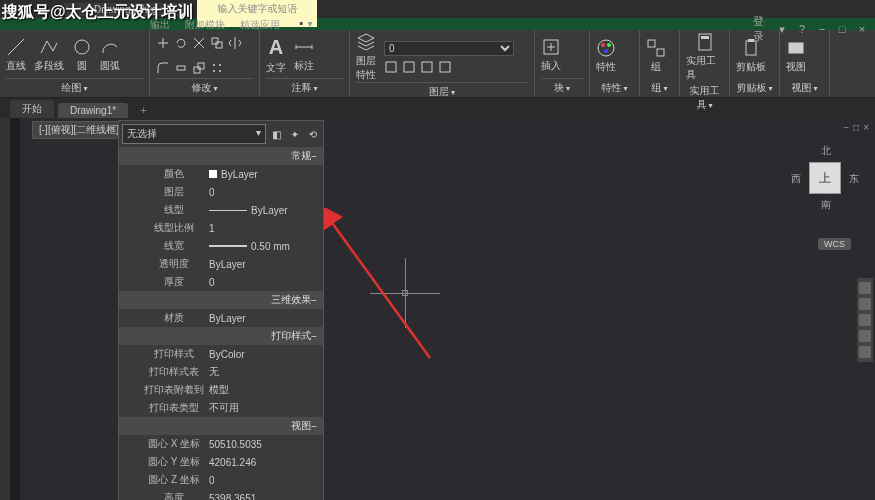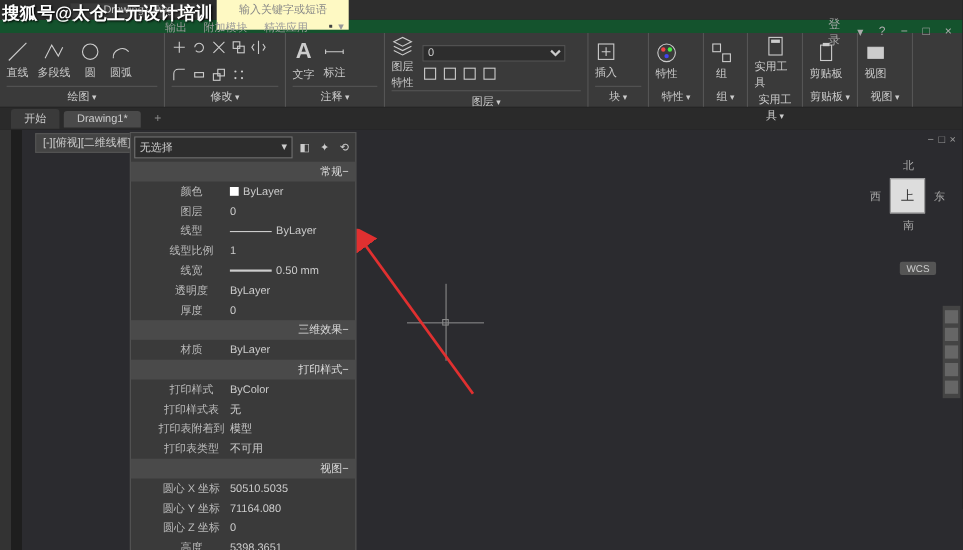--- a/index.html
+++ b/index.html
@@ -16,21 +16,21 @@
     .menubar { height: 12px; background: #14532d; display: flex; gap: 15px; padding: 0 150px; color: #999; font-size: 10px; }
     
     .ribbon { height: 68px; background: #3a3a3a; display: flex; border-bottom: 1px solid #222; }
     .ribbon-group { border-right: 1px solid #555; padding: 2px 6px; display: flex; flex-direction: column; }
     .ribbon-icons { display: flex; gap: 8px; flex: 1; align-items: center; }
     .ribbon-icon { display: flex; flex-direction: column; align-items: center; gap: 2px; font-size: 10px; color: #ccc; }
     .ribbon-icon-sm { width: 14px; height: 14px; }
     .ribbon-label { text-align: center; font-size: 10px; color: #ccc; padding-top: 2px; border-top: 1px solid #555; }
     .ribbon-label::after { content: " ▾"; font-size: 8px; }
     
-    .tabbar { height: 20px; background: #2a2a2a; display: flex; align-items: center; padding-left: 10px; gap: 4px; }
+    .tabbar { height: 20px; background: #2a2a2a; display: flex; align-items: flex-end; padding-left: 10px; gap: 4px; }
     .tab { background: #3a3a3a; padding: 2px 12px; border-radius: 3px 3px 0 0; font-size: 10px; }
     .tab.active { background: #4a4a4a; }
     .tab-add { padding: 2px 8px; color: #888; }
     
     .workspace { display: flex; height: 382px; position: relative; }
     .left-sidebar { width: 10px; background: #333; }
     .drawing-label { position: absolute; left: 12px; top: 3px; background: #444; padding: 1px 6px; font-size: 10px; border: 1px solid #555; }
     
     .properties-panel { position: absolute; left: 118px; top: 2px; width: 206px; background: #3a3a3a; border: 1px solid #555; z-index: 10; }
     .panel-close { position: absolute; left: -10px; top: 2px; font-size: 10px; color: #aaa; }
@@ -416,21 +416,21 @@
         </div>
         <div class="panel-row">
           <div class="panel-row-label">圆心 X 坐标</div>
           <div class="panel-row-value">
             <span>50510.5035</span>
           </div>
         </div>
         <div class="panel-row">
           <div class="panel-row-label">圆心 Y 坐标</div>
           <div class="panel-row-value">
-            <span>71164.080</span>
+            <span>42061.246</span>
           </div>
         </div>
         <div class="panel-row">
           <div class="panel-row-label">圆心 Z 坐标</div>
           <div class="panel-row-value">
             <span>0</span>
           </div>
         </div>
         <div class="panel-row">
           <div class="panel-row-label">高度</div>

